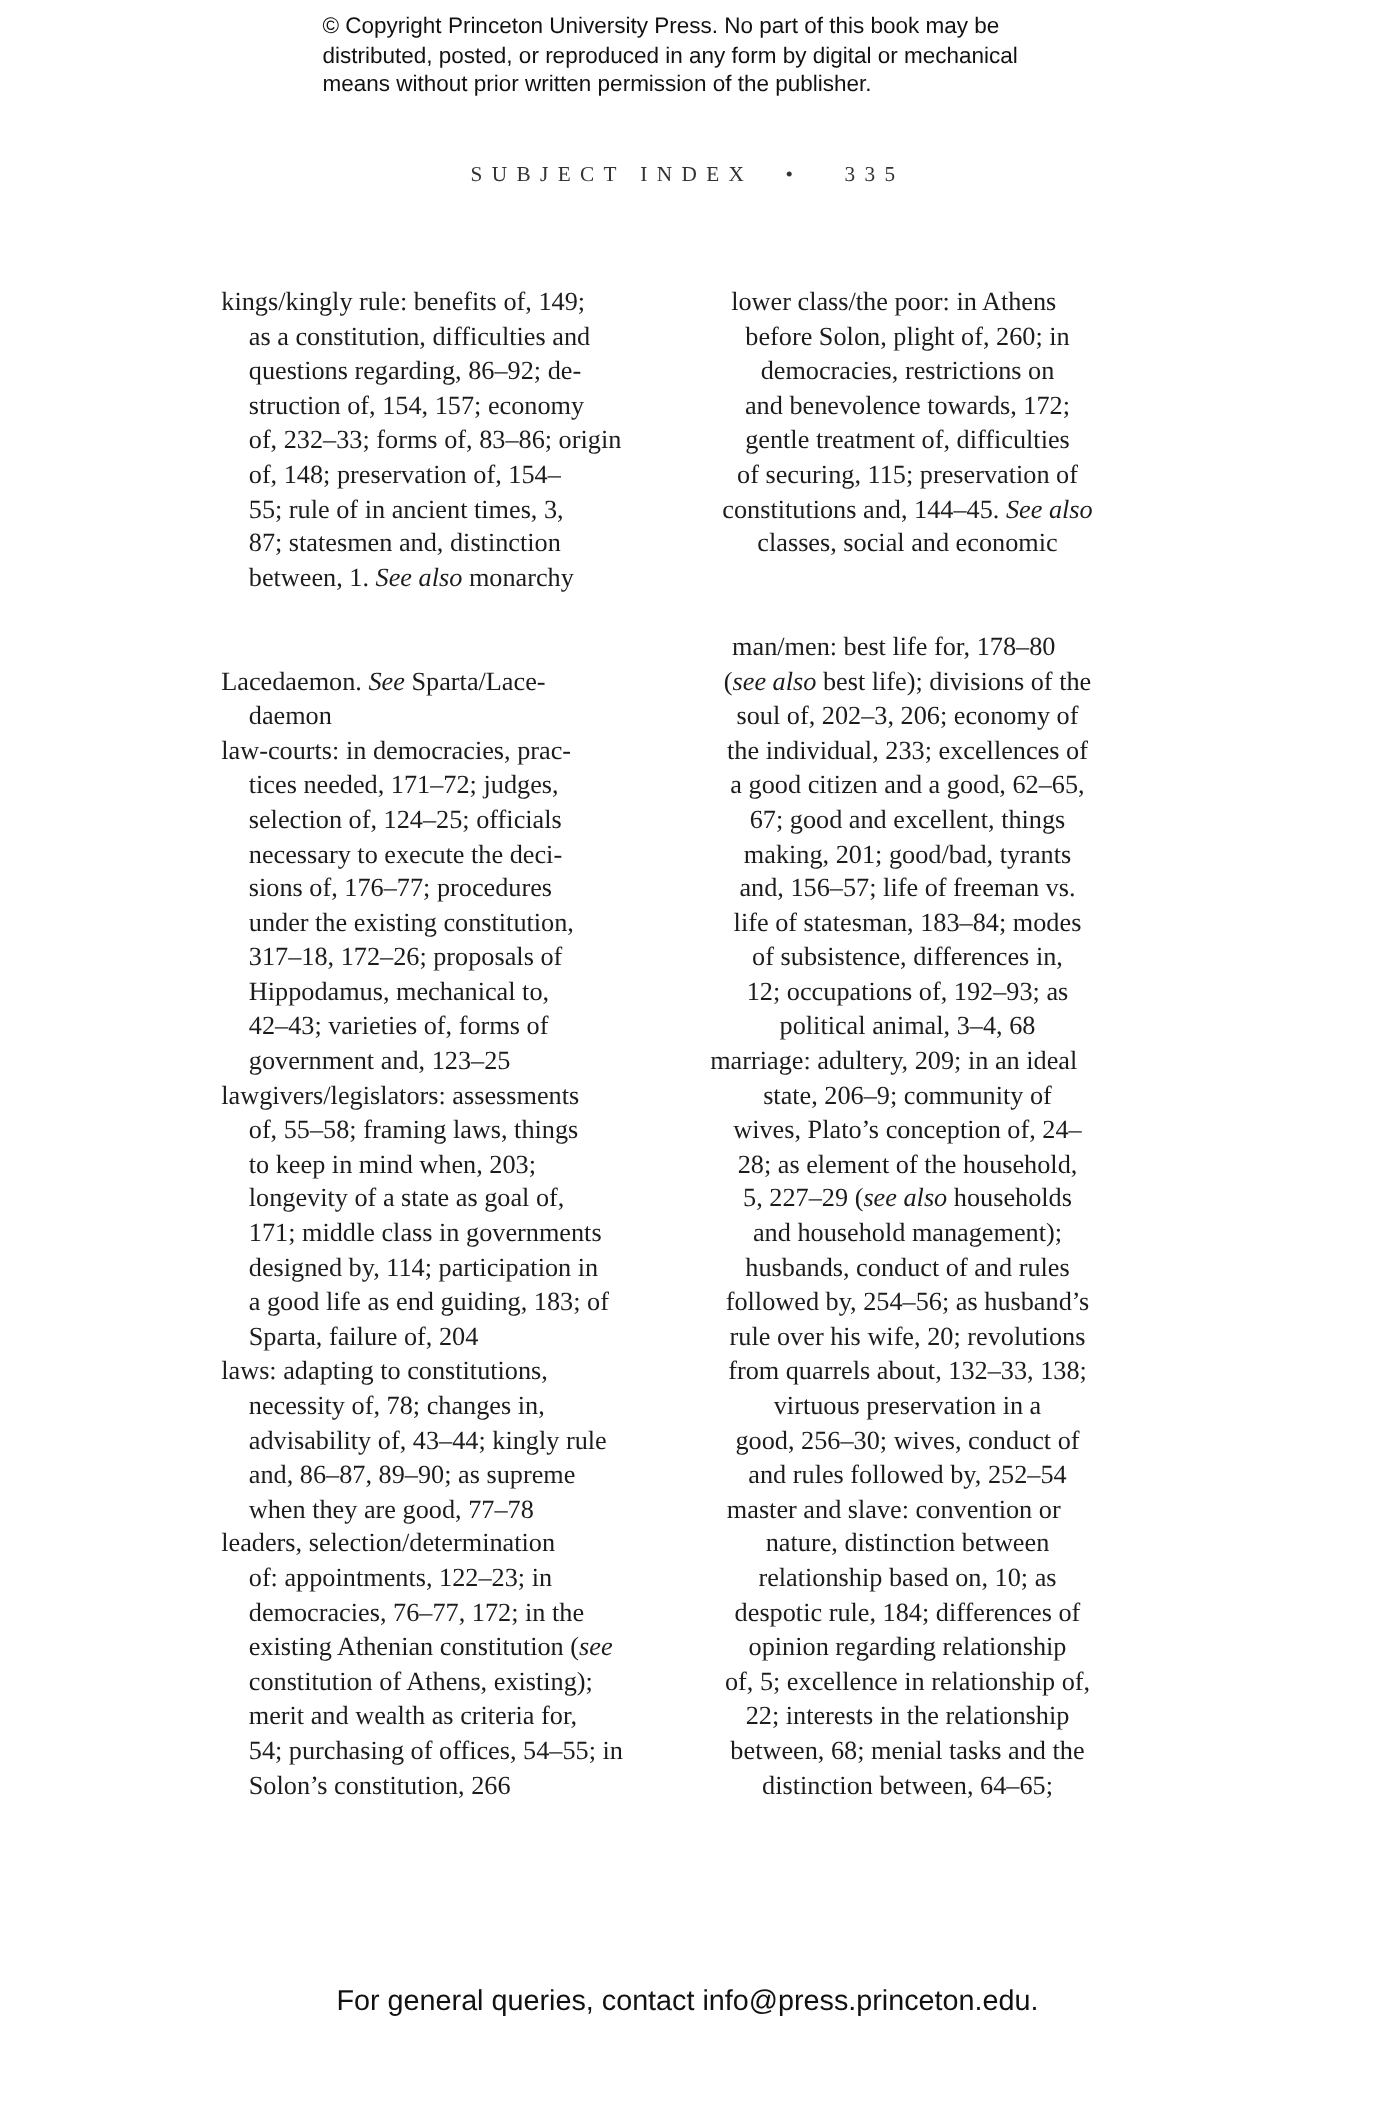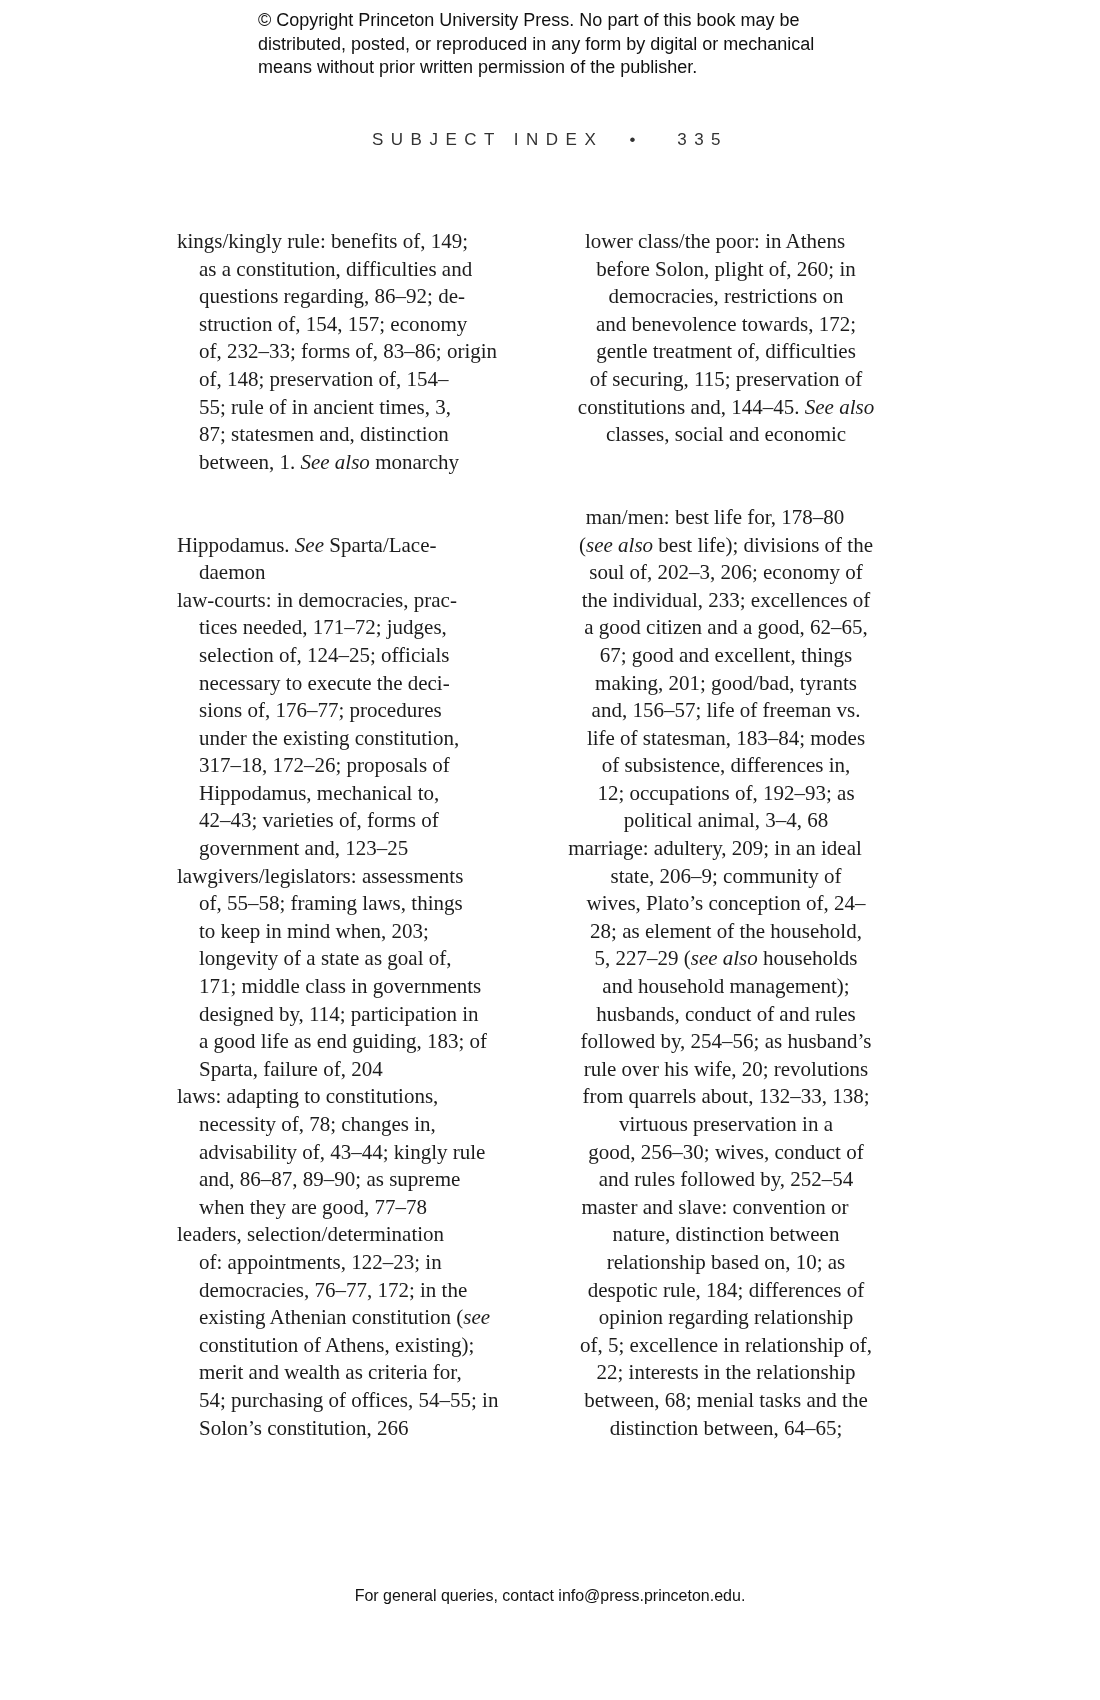--- a/index.html
+++ b/index.html
@@ -4,36 +4,36 @@
 <style>
   html, body { margin: 0; padding: 0; background: #ffffff; }
   body { width: 1100px; height: 1700px; position: relative; overflow: hidden; color: #1a1a1a; }
   .copyright {
     position: absolute; left: 258px; top: 9px; width: 640px;
     font-family: "Liberation Sans", sans-serif; font-size: 18px; line-height: 23.5px; color: #111;
   }
   .copyright div { white-space: nowrap; }
   .running-head {
     position: absolute; left: 0; top: 130px; width: 1100px; text-align: center;
-    font-family: Liberation Sans, sans-serif; font-size: 17px; letter-spacing: 7.5px; color: #333;
+    font-family: Liberation Serif, serif; font-size: 17px; letter-spacing: 7.5px; color: #333;
   }
   .running-head .bullet { margin: 0 22px 0 14px; }
   .col {
     position: absolute; top: 228px; width: 350px;
     font-family: "Liberation Serif", serif; font-size: 21px; line-height: 27.6px; color: #1c1c1c;
   }
   .col-left { left: 177px; }
   .col-right { left: 540px; text-align: center; }
   .line { white-space: nowrap; height: 27.6px; }
   .line.indent { padding-left: 22px; }
   .gap { height: 55.2px; }
   i { font-style: italic; }
   .footer {
     position: absolute; left: 0; top: 1587px; width: 1100px; text-align: center;
-    font-family: "Liberation Sans", sans-serif; font-size: 16px; color: #111;
+    font-family: "Liberation Sans", sans-serif; font-size: 23px; color: #111;
   }
 </style>
 </head>
 <body>
 
 <div class="copyright">
   <div>© Copyright Princeton University Press. No part of this book may be</div>
   <div>distributed, posted, or reproduced in any form by digital or mechanical</div>
   <div>means without prior written permission of the publisher.</div>
 </div>
@@ -51,21 +51,21 @@
       <div class="line indent"><span>questions regarding, 86–92; de-</span></div>
       <div class="line indent"><span>struction of, 154, 157; economy</span></div>
       <div class="line indent"><span>of, 232–33; forms of, 83–86; origin</span></div>
       <div class="line indent"><span>of, 148; preservation of, 154–</span></div>
       <div class="line indent"><span>55; rule of in ancient times, 3,</span></div>
       <div class="line indent"><span>87; statesmen and, distinction</span></div>
       <div class="line indent"><span>between, 1. </span><i>See also</i><span> monarchy</span></div>
     </div>
     <div class="gap"></div>
     <div>
-      <div class="line"><span>Hippodamus. </span><i>See</i><span> Sparta/Lace-</span></div>
+      <div class="line"><span>Lacedaemon. </span><i>See</i><span> Sparta/Lace-</span></div>
       <div class="line indent"><span>daemon</span></div>
     </div>
     <div>
       <div class="line"><span>law-courts: in democracies, prac-</span></div>
       <div class="line indent"><span>tices needed, 171–72; judges,</span></div>
       <div class="line indent"><span>selection of, 124–25; officials</span></div>
       <div class="line indent"><span>necessary to execute the deci-</span></div>
       <div class="line indent"><span>sions of, 176–77; procedures</span></div>
       <div class="line indent"><span>under the existing constitution,</span></div>
       <div class="line indent"><span>317–18, 172–26; proposals of</span></div>

